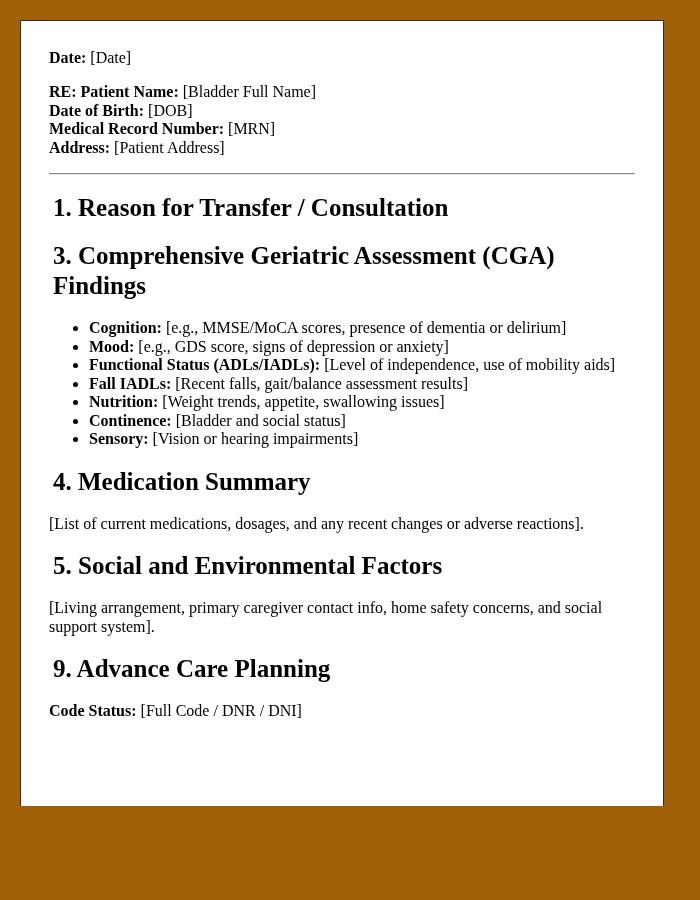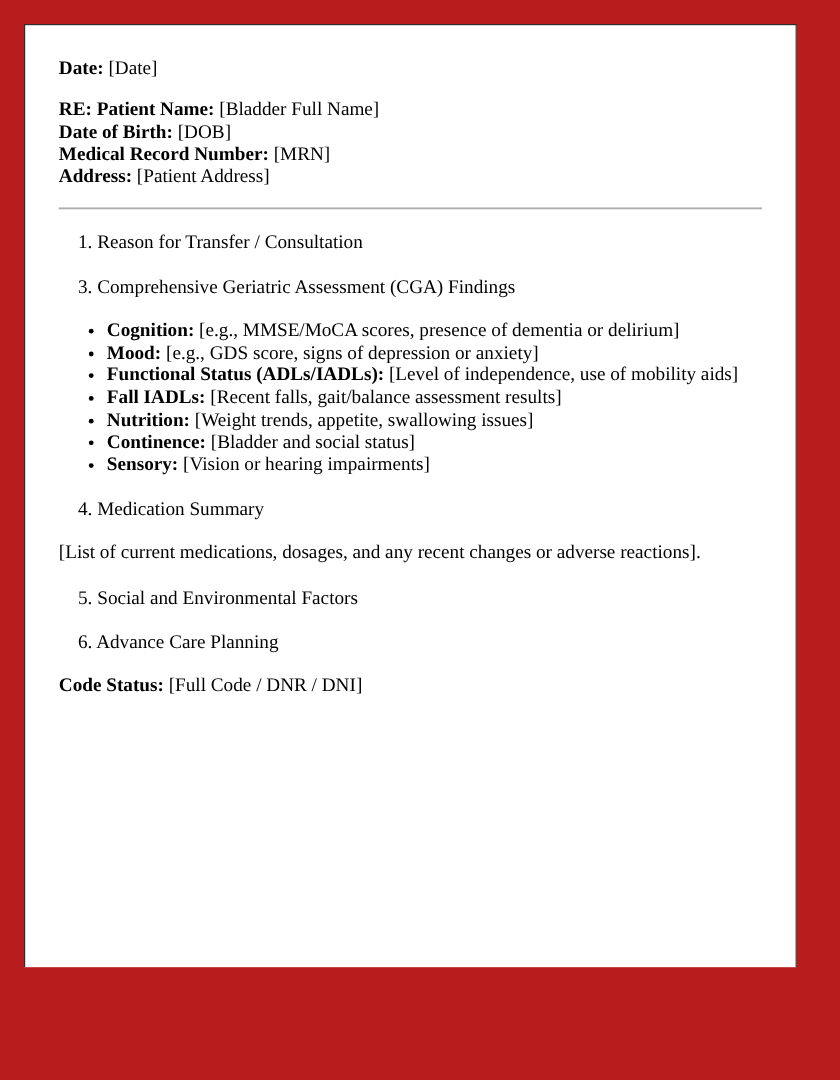--- a/index.html
+++ b/index.html
@@ -3,31 +3,31 @@
 <meta charset="utf-8">
 <style>
   * { box-sizing: border-box; }
   html, body { margin: 0; padding: 0; }
   body {
     width: 700px; height: 900px;
     background: #ffffff;
     font-family: "Liberation Serif", "DejaVu Serif", serif;
     font-size: 16px; color: #000000;
   }
-  .page { position: relative; width: 700px; height: 900px; background: #b91c1c; overflow: hidden; }
+  .page { position: relative; width: 700px; height: 900px; background: #a16207; overflow: hidden; }
   .letter {
     position: absolute; left: 20px; top: 20px;
     width: 644px; height: 786px;
     border: 1px solid #2d2d2d; border-bottom: none;
     padding: 12px 28px 0 28px;
     background: #ffffff;
     overflow: hidden;
   }
   p { margin: 16px 0; line-height: 1.15; }
-  h3 { margin: 18px 16px; font-size: 16px; line-height: 1.2; font-weight: normal; }
+  h3 { margin: 18px 4px; font-size: 25px; line-height: 1.2; font-weight: bold; }
   ul { margin: 16px 0; padding: 0 0 0 40px; }
   li { line-height: 1.16; margin: 0; }
   hr {
     height: 0; margin: 8px 0;
     border: 0;
     border-top: 1px solid #8a8a8a;
     border-bottom: 1px solid #e6e6e6;
   }
   strong { font-weight: bold; }
 </style>
@@ -60,18 +60,19 @@
       <li><strong>Fall IADLs:</strong><span> [Recent falls, gait/balance assessment results]</span></li>
       <li><strong>Nutrition:</strong><span> [Weight trends, appetite, swallowing issues]</span></li>
       <li><strong>Continence:</strong><span> [Bladder and social status]</span></li>
       <li><strong>Sensory:</strong><span> [Vision or hearing impairments]</span></li>
     </ul>
 
     <h3>4. Medication Summary</h3>
     <p>[List of current medications, dosages, and any recent changes or adverse reactions].</p>
 
     <h3>5. Social and Environmental Factors</h3>
+    <p>[Living arrangement, primary caregiver contact info, home safety concerns, and social support system].</p>
 
-    <h3>6. Advance Care Planning</h3>
+    <h3>9. Advance Care Planning</h3>
     <p><strong>Code Status:</strong><span> [Full Code / DNR / DNI]</span></p>
 
   </div>
 </div>
 
 </body></html>

